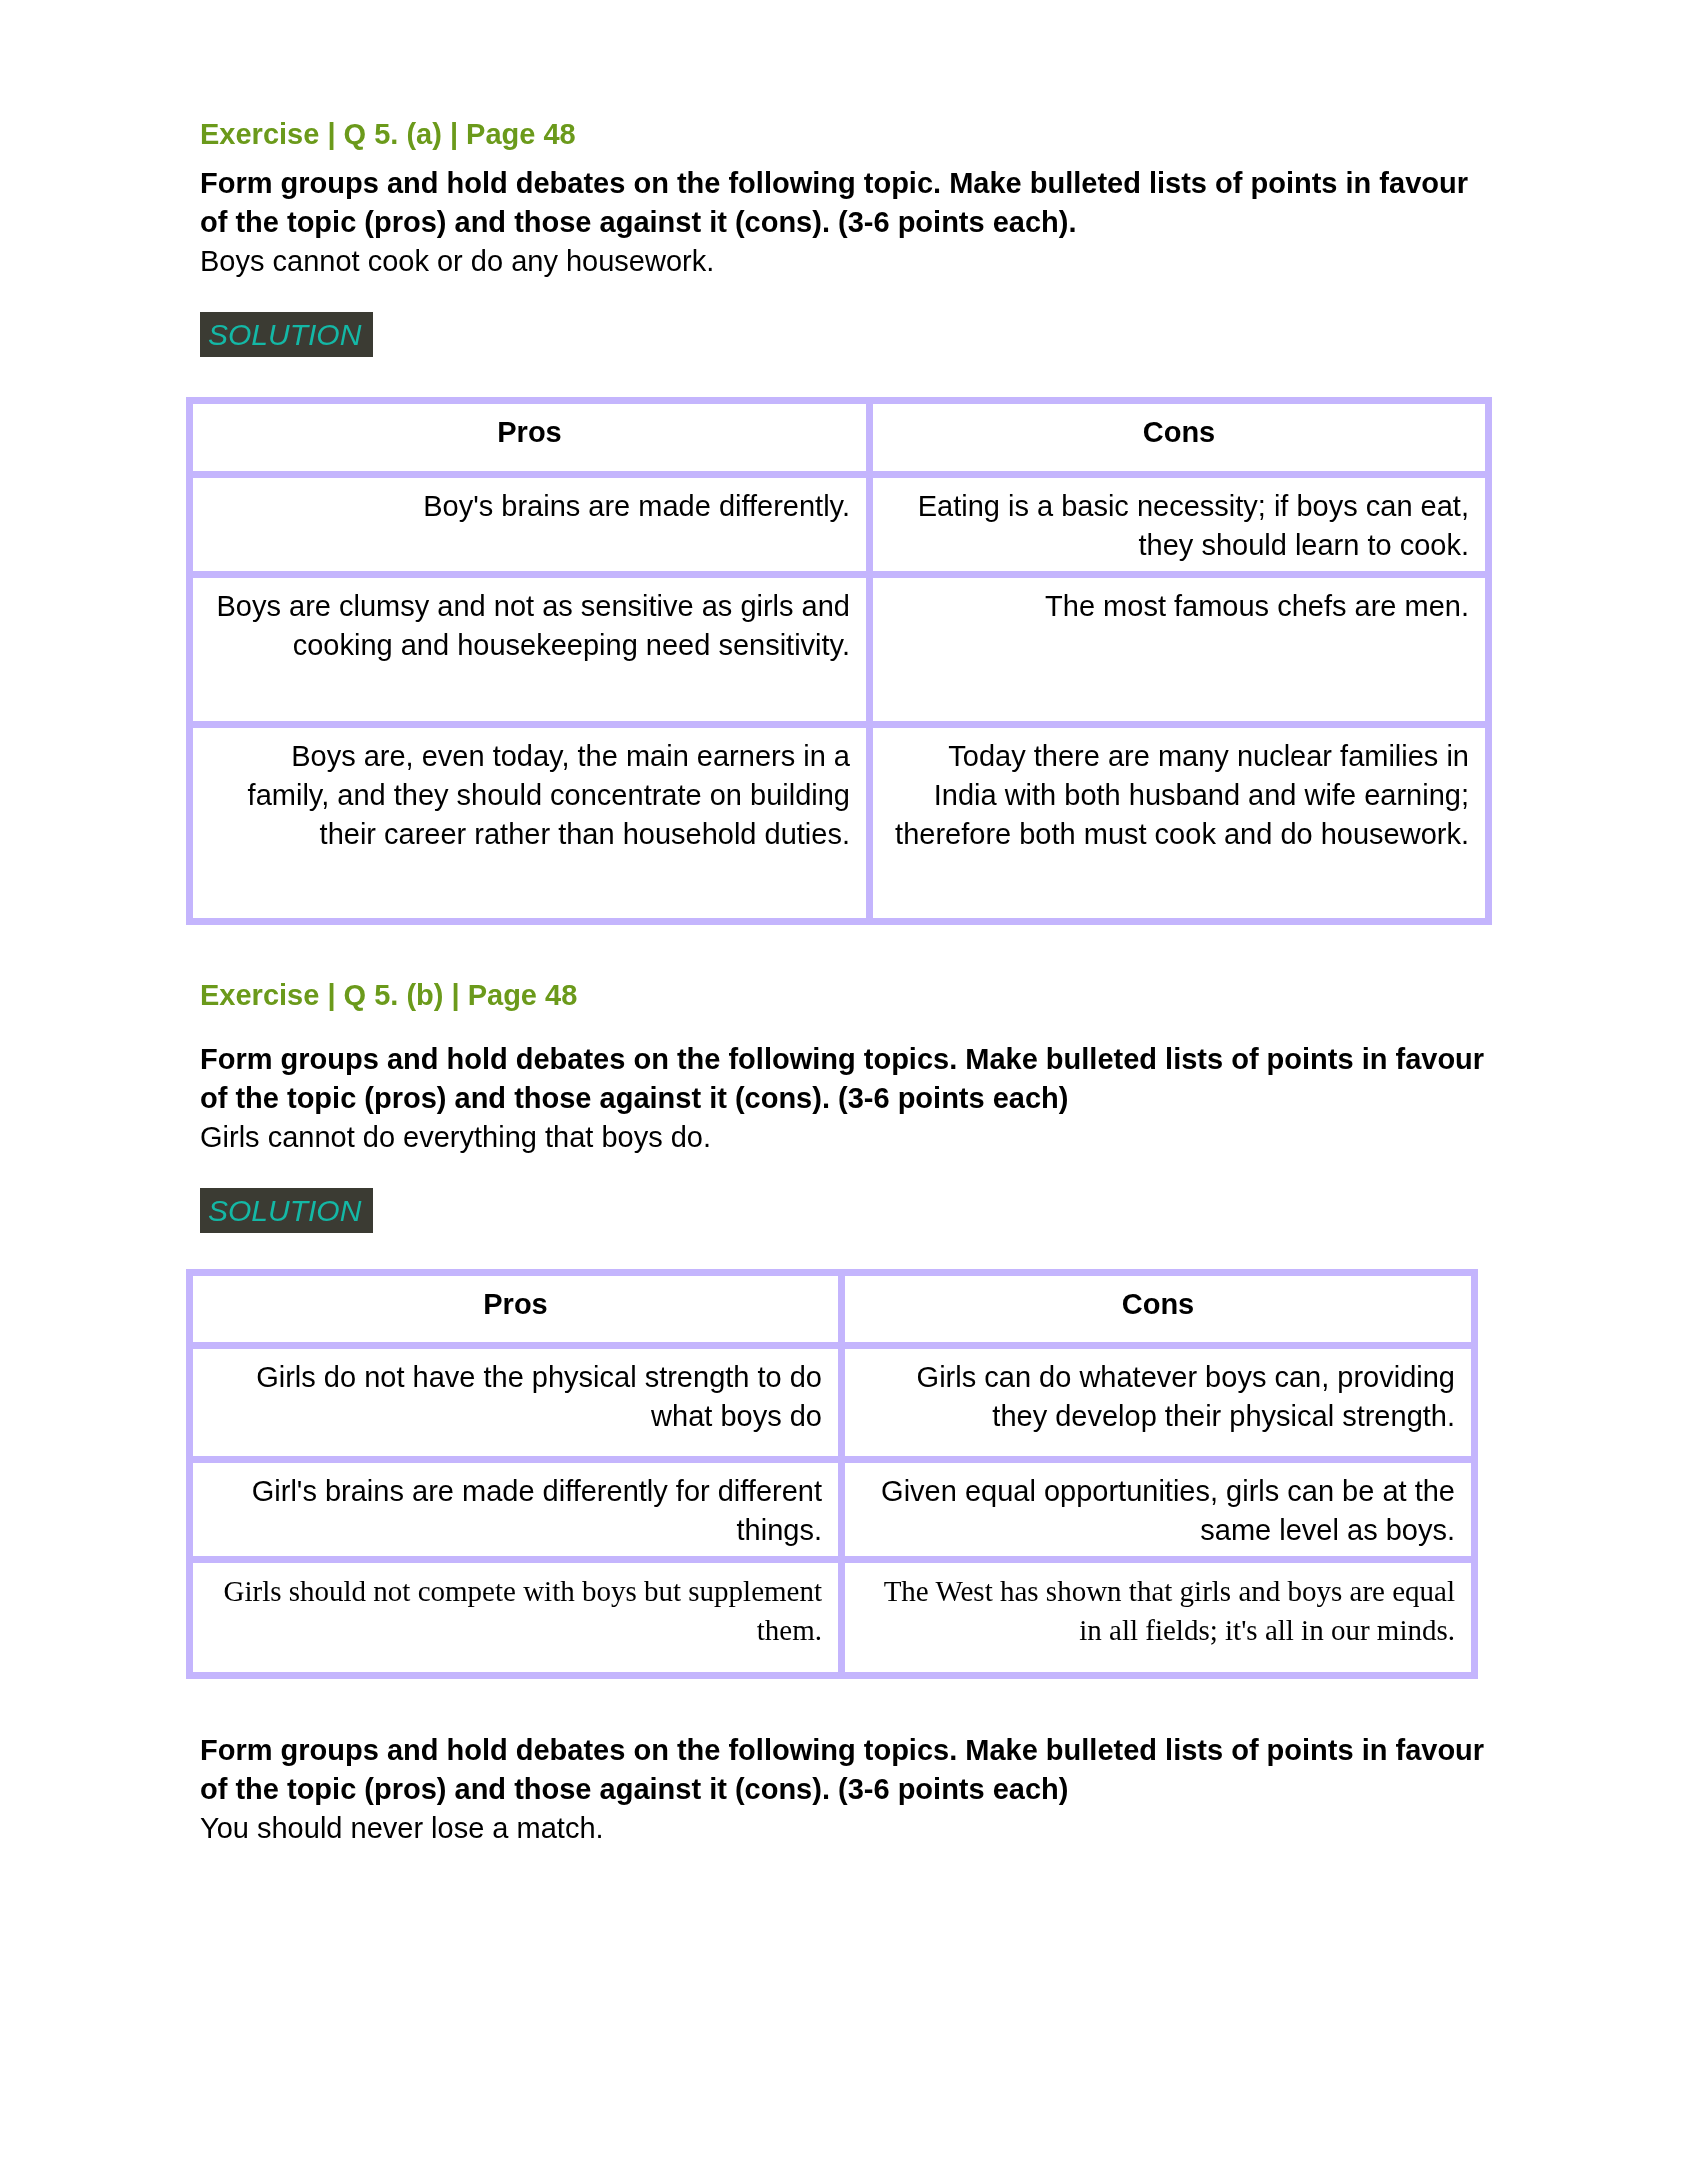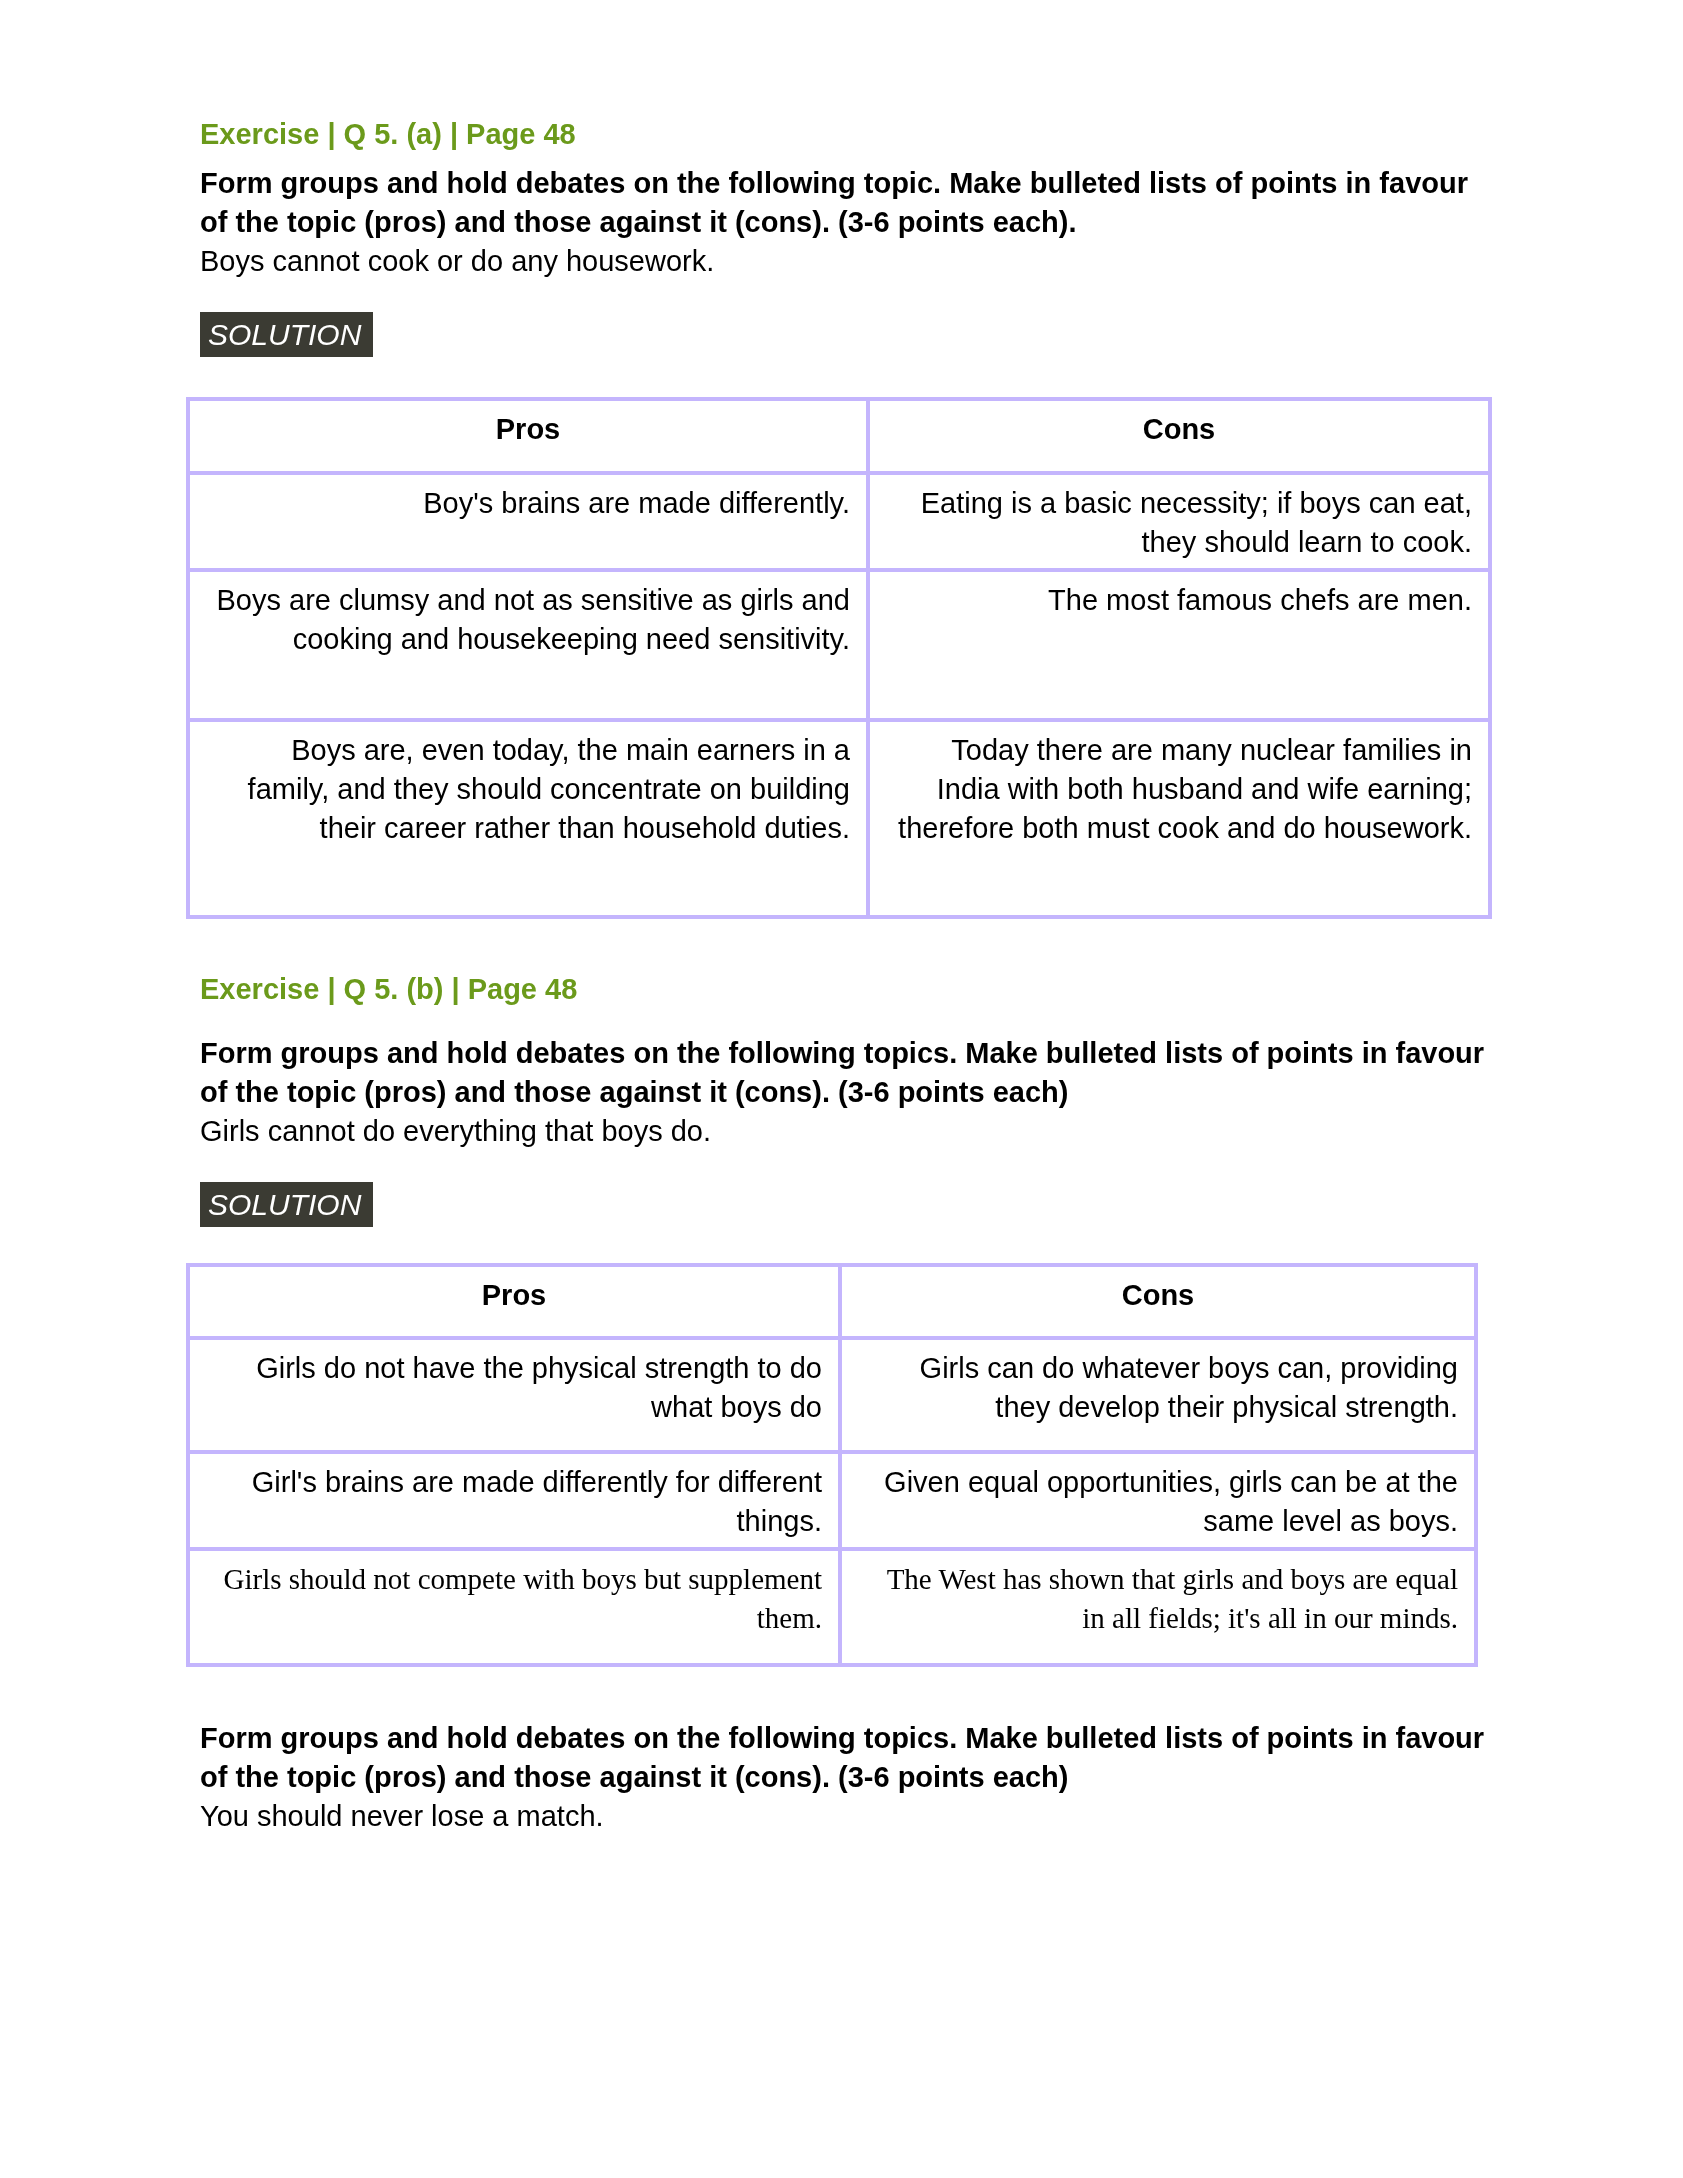--- a/index.html
+++ b/index.html
@@ -38,38 +38,38 @@
     margin: 0 0 0 14px;
     width: 1292px;
   }
   .solution-row {
     margin: 31px 0 0 14px;
     height: 45px;
   }
   .solution-badge {
     display: inline-block;
     background: #3b3b33;
-    color: #ffffff;
+    color: #14b8a6;
     font-style: italic;
     font-size: 30px;
     line-height: 39px;
     padding: 3px 12px 3px 8px;
     height: 45px;
     box-sizing: border-box;
   }
   table.pc-table {
     border-collapse: collapse;
     table-layout: fixed;
     margin-top: 40px;
     background: #ffffff;
   }
   table.table-a { width: 1306px; }
   table.table-b { width: 1292px; margin-top: 36px; }
   .pc-table th, .pc-table td {
-    border: 4px solid #c4b5fd;
+    border: 7px solid #c4b5fd;
     vertical-align: top;
     box-sizing: border-box;
     padding: 9px 16px 6px 16px;
     overflow: hidden;
   }
   .pc-table { border: 4px solid #000000; }
   .pc-table th {
     text-align: center;
     font-weight: bold;
   }

